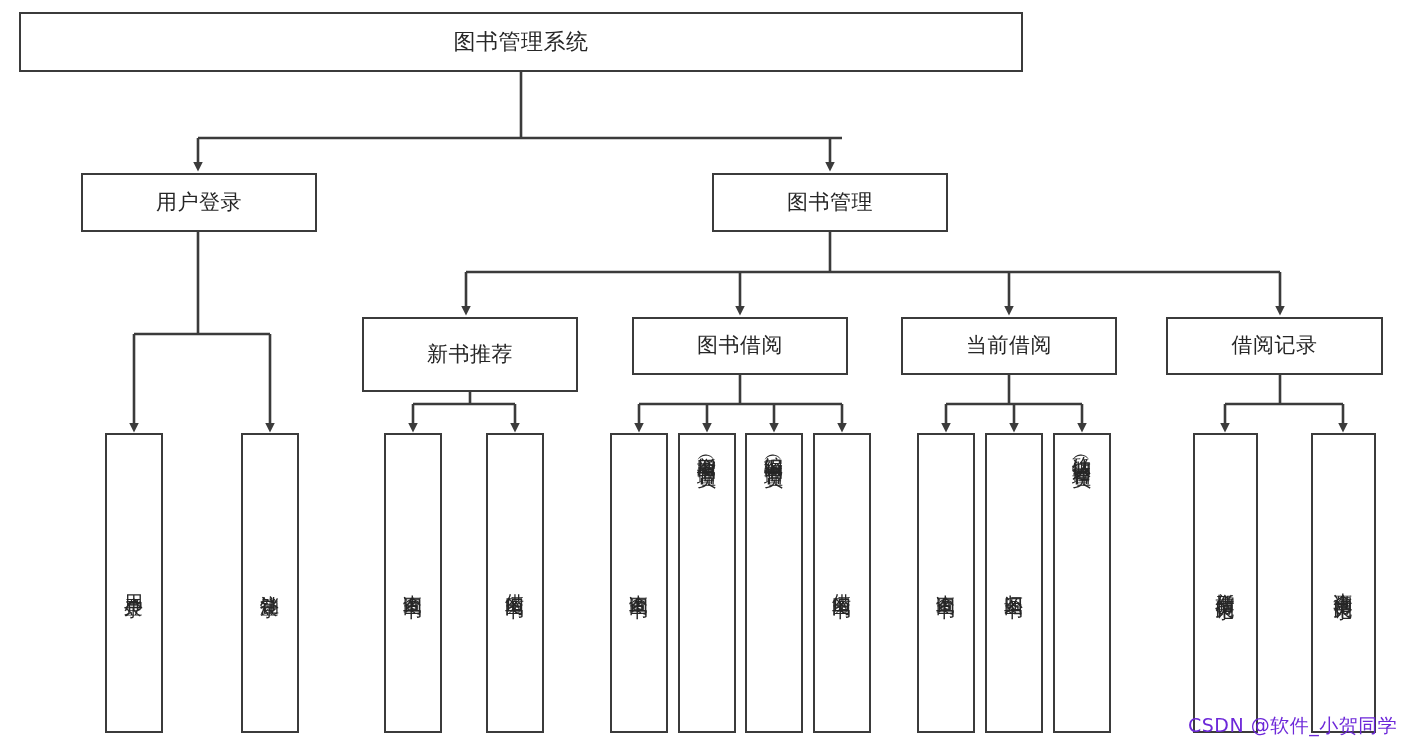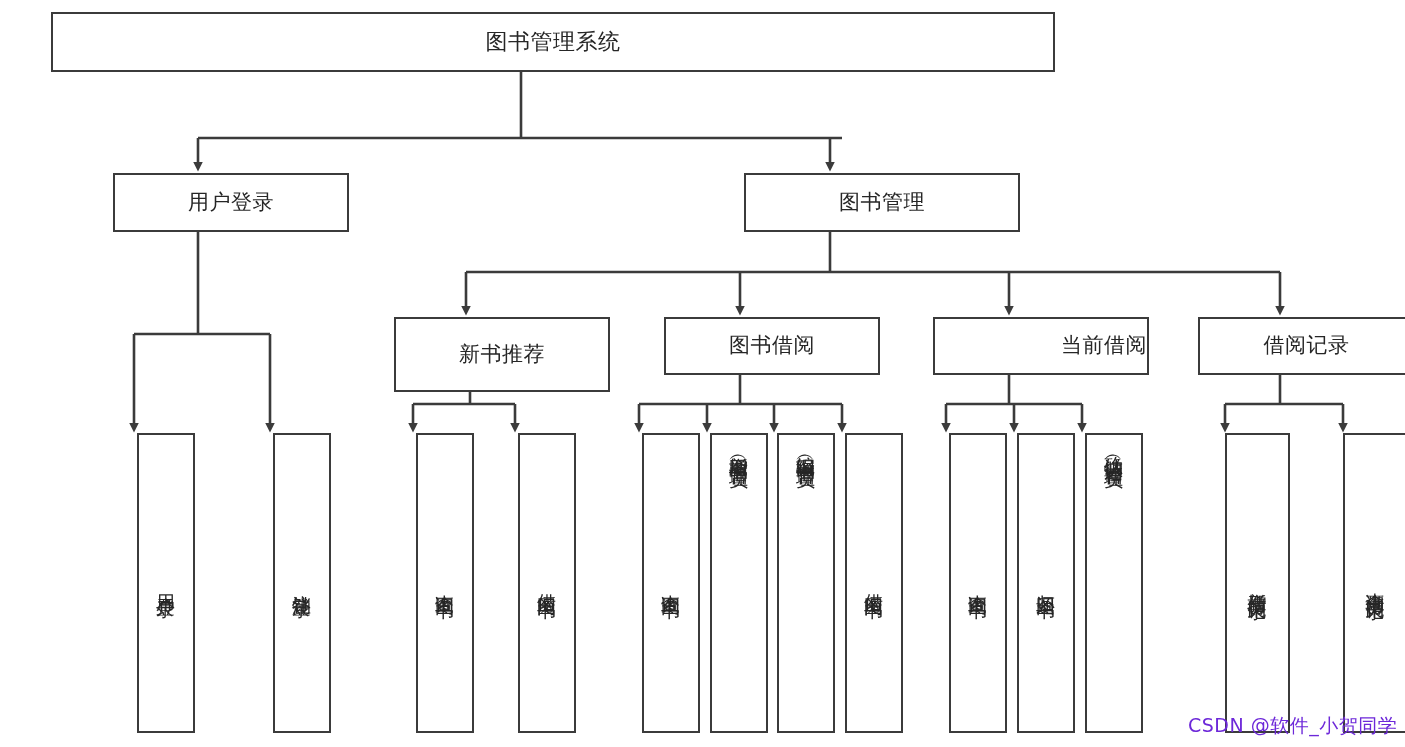--- a/index.html
+++ b/index.html
@@ -13,21 +13,20 @@
   .node{
     position:absolute;
     box-sizing:border-box;
     background:#ffffff;
     border:2px solid #3b3b3b;
     display:flex;
     align-items:center;
     justify-content:center;
     color:#262626;
     z-index:2;
-    margin-left:32px;
   }
   .node .label{
     display:block;
     line-height:1.12;
     letter-spacing:0.5px;
     white-space:nowrap;
   }
   
   .node.h .label{font-size:21px;}
   .node.root .label{font-size:22px;}
@@ -113,31 +112,31 @@
     </g>
   </svg>
 
   <div class="node h root" style="left:19px;top:12px;width:1004px;height:60px;">
     <span class="label">图书管理系统</span>
   </div>
 
   <div class="node h" style="left:81px;top:173px;width:236px;height:59px;">
     <span class="label">用户登录</span>
   </div>
-  <div class="node h" style="left:712px;top:173px;width:276px;height:59px;">
+  <div class="node h" style="left:712px;top:173px;width:236px;height:59px;">
     <span class="label">图书管理</span>
   </div>
 
   <div class="node h" style="left:362px;top:317px;width:216px;height:75px;">
     <span class="label">新书推荐</span>
   </div>
   <div class="node h" style="left:632px;top:317px;width:216px;height:58px;">
     <span class="label">图书借阅</span>
   </div>
-  <div class="node h" style="left:901px;top:317px;width:216px;height:58px;justify-content:flex-end;">
+  <div class="node h" style="left:901px;top:317px;width:216px;height:58px;">
     <span class="label">当前借阅</span>
   </div>
   <div class="node h" style="left:1166px;top:317px;width:217px;height:58px;">
     <span class="label">借阅记录</span>
   </div>
 
   <div class="node v bottomish" style="left:105px;top:433px;width:58px;height:300px;">
     <span class="label">用户登录</span>
   </div>
   <div class="node v bottomish" style="left:241px;top:433px;width:58px;height:300px;">

